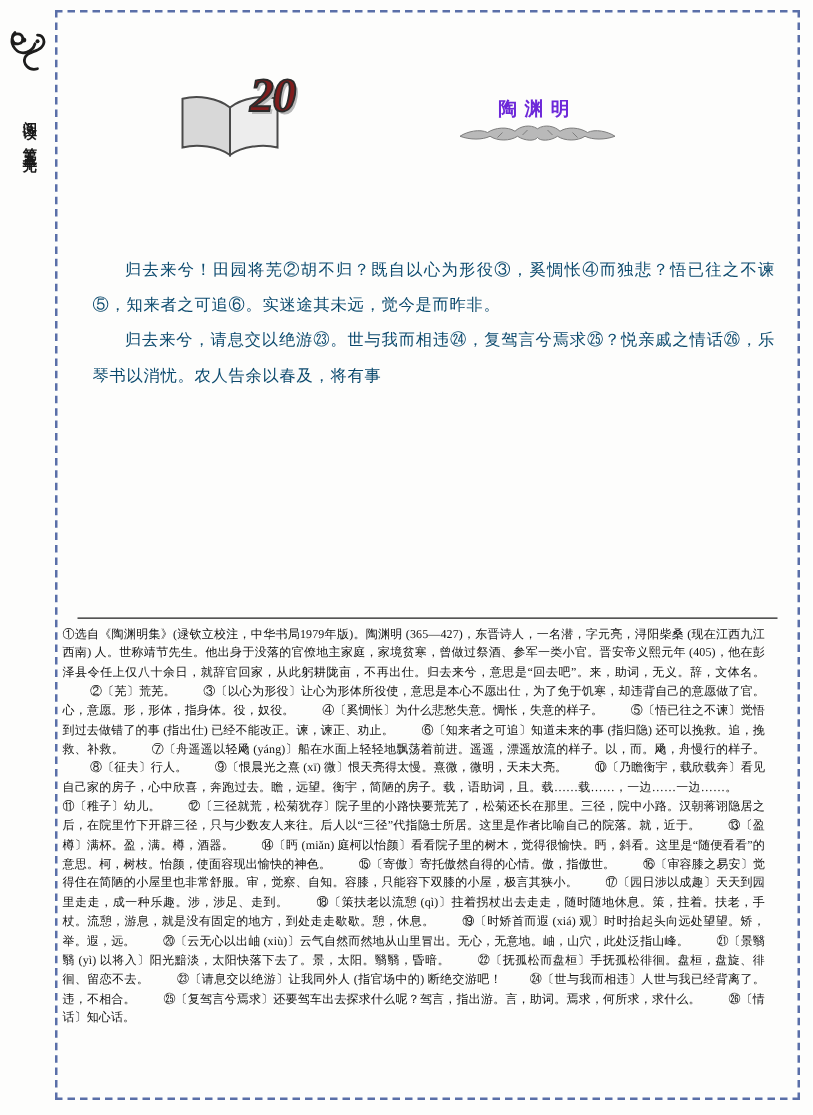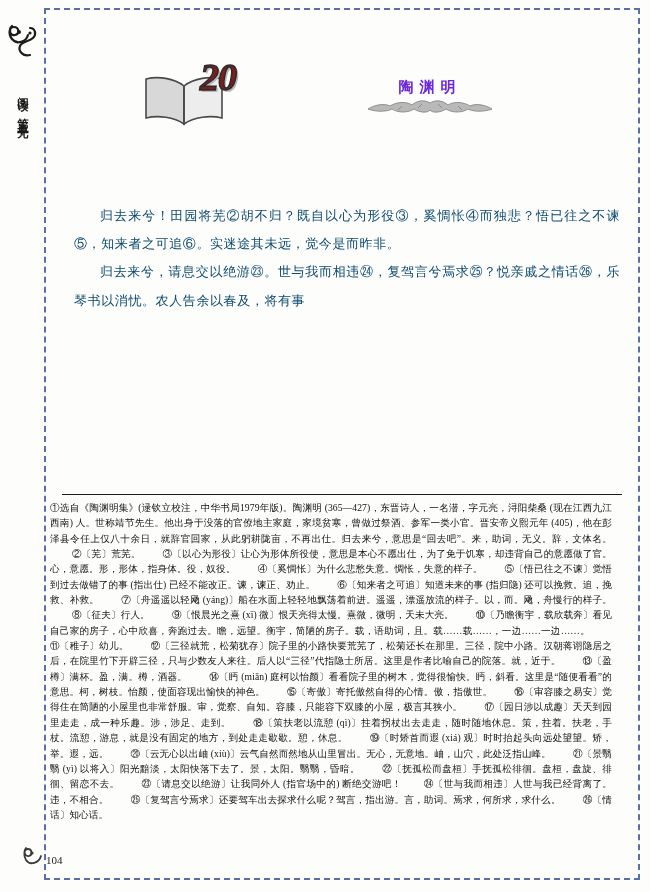--- a/index.html
+++ b/index.html
@@ -246,23 +246,14 @@
     <p>归去来兮！田园将芜②胡不归？既自以心为形役③，奚惆怅④而独悲？悟已往之不谏⑤，知来者之可追⑥。实迷途其未远，觉今是而昨非。</p>
     <p>归去来兮，请息交以绝游㉓。世与我而相违㉔，复驾言兮焉求㉕？悦亲戚之情话㉖，乐琴书以消忧。农人告余以春及，将有事</p>
   </div>
 
   <div class="footnote-rule"></div>
 
   <div class="footnotes">
     <span>①选自《陶渊明集》(逯钦立校注，中华书局1979年版)。陶渊明 (365—427)，东晋诗人，一名潜，字元亮，浔阳柴桑 (现在江西九江西南) 人。世称靖节先生。他出身于没落的官僚地主家庭，家境贫寒，曾做过祭酒、参军一类小官。晋安帝义熙元年 (405)，他在彭泽县令任上仅八十余日，就辞官回家，从此躬耕陇亩，不再出仕。归去来兮，意思是“回去吧”。来，助词，无义。辞，文体名。</span><span class="fn-sep"></span><span>②〔芜〕荒芜。</span><span class="fn-sep"></span><span>③〔以心为形役〕让心为形体所役使，意思是本心不愿出仕，为了免于饥寒，却违背自己的意愿做了官。心，意愿。形，形体，指身体。役，奴役。</span><span class="fn-sep"></span><span>④〔奚惆怅〕为什么悲愁失意。惆怅，失意的样子。</span><span class="fn-sep"></span><span>⑤〔悟已往之不谏〕觉悟到过去做错了的事 (指出仕) 已经不能改正。谏，谏正、劝止。</span><span class="fn-sep"></span><span>⑥〔知来者之可追〕知道未来的事 (指归隐) 还可以挽救。追，挽救、补救。</span><span class="fn-sep"></span><span>⑦〔舟遥遥以轻飏 (yáng)〕船在水面上轻轻地飘荡着前进。遥遥，漂遥放流的样子。以，而。飏，舟慢行的样子。</span><span class="fn-sep"></span><span>⑧〔征夫〕行人。</span><span class="fn-sep"></span><span>⑨〔恨晨光之熹 (xī) 微〕恨天亮得太慢。熹微，微明，天未大亮。</span><span class="fn-sep"></span><span>⑩〔乃瞻衡宇，载欣载奔〕看见自己家的房子，心中欣喜，奔跑过去。瞻，远望。衡宇，简陋的房子。载，语助词，且。载……载……，一边……一边……。</span><span class="fn-sep"></span><span>⑪〔稚子〕幼儿。</span><span class="fn-sep"></span><span>⑫〔三径就荒，松菊犹存〕院子里的小路快要荒芜了，松菊还长在那里。三径，院中小路。汉朝蒋诩隐居之后，在院里竹下开辟三径，只与少数友人来往。后人以“三径”代指隐士所居。这里是作者比喻自己的院落。就，近于。</span><span class="fn-sep"></span><span>⑬〔盈樽〕满杯。盈，满。樽，酒器。</span><span class="fn-sep"></span><span>⑭〔眄 (miǎn) 庭柯以怡颜〕看看院子里的树木，觉得很愉快。眄，斜看。这里是“随便看看”的意思。柯，树枝。怡颜，使面容现出愉快的神色。</span><span class="fn-sep"></span><span>⑮〔寄傲〕寄托傲然自得的心情。傲，指傲世。</span><span class="fn-sep"></span><span>⑯〔审容膝之易安〕觉得住在简陋的小屋里也非常舒服。审，觉察、自知。容膝，只能容下双膝的小屋，极言其狭小。</span><span class="fn-sep"></span><span>⑰〔园日涉以成趣〕天天到园里走走，成一种乐趣。涉，涉足、走到。</span><span class="fn-sep"></span><span>⑱〔策扶老以流憩 (qì)〕拄着拐杖出去走走，随时随地休息。策，拄着。扶老，手杖。流憩，游息，就是没有固定的地方，到处走走歇歇。憩，休息。</span><span class="fn-sep"></span><span>⑲〔时矫首而遐 (xiá) 观〕时时抬起头向远处望望。矫，举。遐，远。</span><span class="fn-sep"></span><span>⑳〔云无心以出岫 (xiù)〕云气自然而然地从山里冒出。无心，无意地。岫，山穴，此处泛指山峰。</span><span class="fn-sep"></span><span>㉑〔景翳翳 (yì) 以将入〕阳光黯淡，太阳快落下去了。景，太阳。翳翳，昏暗。</span><span class="fn-sep"></span><span>㉒〔抚孤松而盘桓〕手抚孤松徘徊。盘桓，盘旋、徘徊、留恋不去。</span><span class="fn-sep"></span><span>㉓〔请息交以绝游〕让我同外人 (指官场中的) 断绝交游吧！</span><span class="fn-sep"></span><span>㉔〔世与我而相违〕人世与我已经背离了。违，不相合。</span><span class="fn-sep"></span><span>㉕〔复驾言兮焉求〕还要驾车出去探求什么呢？驾言，指出游。言，助词。焉求，何所求，求什么。</span><span class="fn-sep"></span><span>㉖〔情话〕知心话。</span>
   </div>
 
-  <div class="page-num-wrap">
-    <div class="page-num-deco">
-      <svg width="24" height="30" viewBox="0 0 24 30">
-        <path d="M4 4 C1 8 3 13 7 12 C11 11 10 5 6 5 C2 5 1 11 4 16 C8 22 17 19 19 12" fill="none" stroke="#3a3a3a" stroke-width="1.8" stroke-linecap="round"></path>
-        <circle cx="10" cy="9" r="1.6" fill="#3a3a3a"></circle>
-      </svg>
-    </div>
-    <div class="page-num">104</div>
-  </div>
 
 </div>
 
 </body></html>

